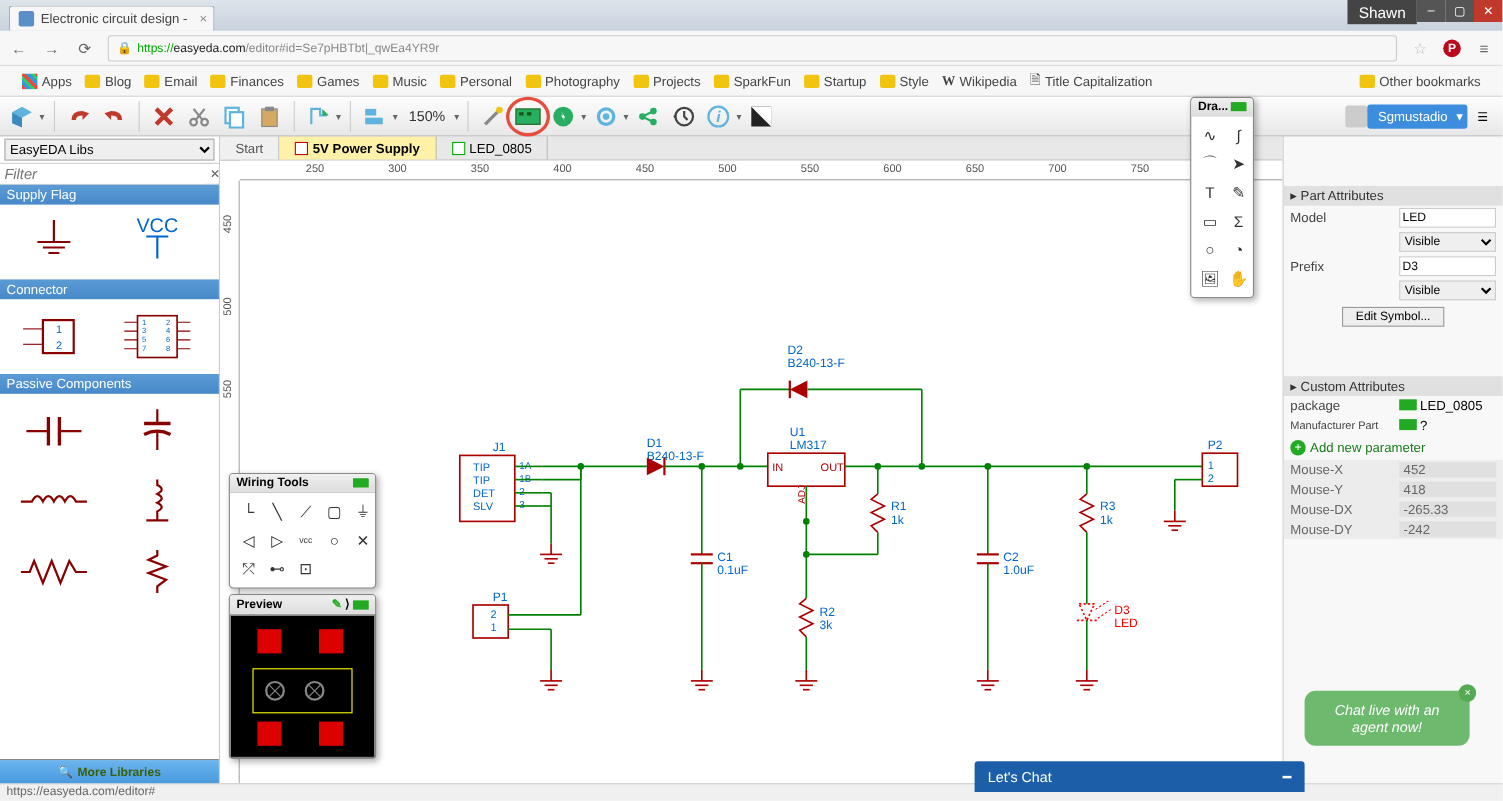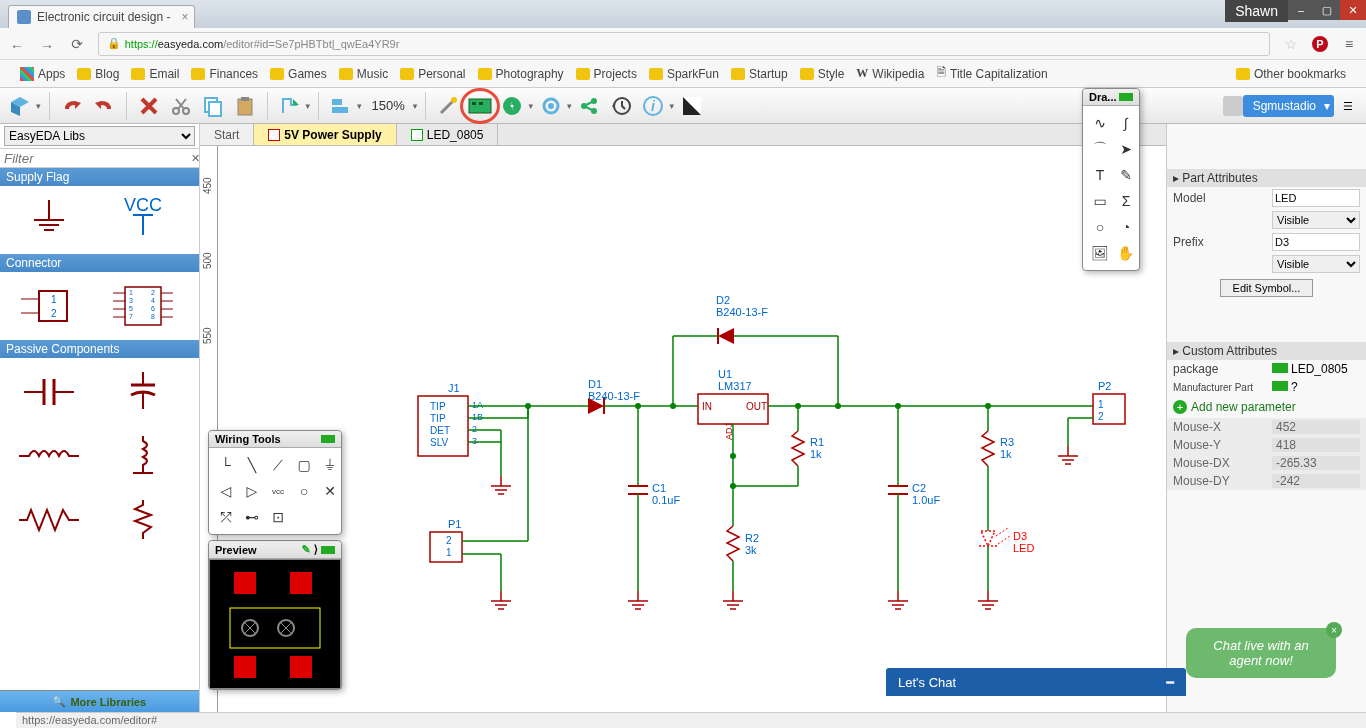--- a/index.html
+++ b/index.html
@@ -92,24 +92,24 @@
 .fp-body.draw { grid-template-columns: repeat(2, 22px); }
 .tool-icon { width: 22px; height: 22px; display: flex; align-items: center; justify-content: center; cursor: pointer; color: #333; font-size: 14px; }
 
 .preview-panel { position: absolute; top: 540px; left: 208px; width: 134px; z-index: 15; }
 .preview-body { background: #000; height: 130px; position: relative; border: 1px solid #888; }
 .pb-pad { position: absolute; width: 22px; height: 22px; background: #d00; }
 
 
 .chat-bubble { position: absolute; right: 30px; bottom: 50px; background: #6db96d; color: #fff; padding: 10px 14px; border-radius: 10px; font-size: 13px; font-style: italic; text-align: center; width: 150px; z-index: 30; }
 .chat-bubble .cb-close { position: absolute; right: -6px; top: -6px; width: 16px; height: 16px; background: #5a5; border-radius: 50%; color: #fff; font-size: 10px; display: flex; align-items: center; justify-content: center; }
-.chat-bar { position: absolute; right: 180px; bottom: 32px; width: 300px; height: 28px; background: #1c5fa8; color: #fff; display: flex; align-items: center; padding: 0 12px; font-size: 13px; border-radius: 3px 3px 0 0; z-index: 30; }
+.chat-bar { position: absolute; right: 180px; bottom: 8px; width: 300px; height: 28px; background: #1c5fa8; color: #fff; display: flex; align-items: center; padding: 0 12px; font-size: 13px; border-radius: 3px 3px 0 0; z-index: 30; }
 .chat-bar .min { margin-left: auto; }
 
-.status-bar { position: absolute; bottom: 0; left: 16px; right: 0; height: 16px; background: #f0f0f0; border-top: 1px solid #ccc; font-size: 11px; color: #666; padding: 1px 6px; }
+.status-bar { position: absolute; bottom: 0; left: 0; right: 0; height: 16px; background: #f0f0f0; border-top: 1px solid #ccc; font-size: 11px; color: #666; padding: 1px 6px; }
 
 svg.lib-svg { width: 80px; height: 50px; }
 </style>
 </head>
 <body>
 
 <div class="browser-titlebar">
   <div class="browser-tab">
     <span class="tab-icon"></span>
     <span>Electronic circuit design -</span>
@@ -437,20 +437,33 @@
     <div class="doc-tab start">Start</div>
     <div class="doc-tab active">
         <span class="doc-badge"></span>
         <b>5V Power Supply</b>
       </div>
     <div class="doc-tab">
         <span class="doc-badge" style="border-color:#0a0"></span>
         <span>LED_0805</span>
       </div>
   </div>
+  <div class="ruler-h">
+    <span style="left:60px">250</span>
+    <span style="left:135px">300</span>
+    <span style="left:210px">350</span>
+    <span style="left:285px">400</span>
+    <span style="left:360px">450</span>
+    <span style="left:435px">500</span>
+    <span style="left:510px">550</span>
+    <span style="left:585px">600</span>
+    <span style="left:660px">650</span>
+    <span style="left:735px">700</span>
+    <span style="left:810px">750</span>
+  </div>
   <div class="canvas-wrap">
     <div class="ruler-v">
       <span style="top:48px">450</span>
       <span style="top:123px">500</span>
       <span style="top:198px">550</span>
     </div>
     <div class="canvas">
       <svg width="100%" height="100%" style="position:absolute;top:0;left:0">
 
         <rect x="200" y="250" width="50" height="60" fill="none" stroke="#a00" stroke-width="1.5"></rect>

